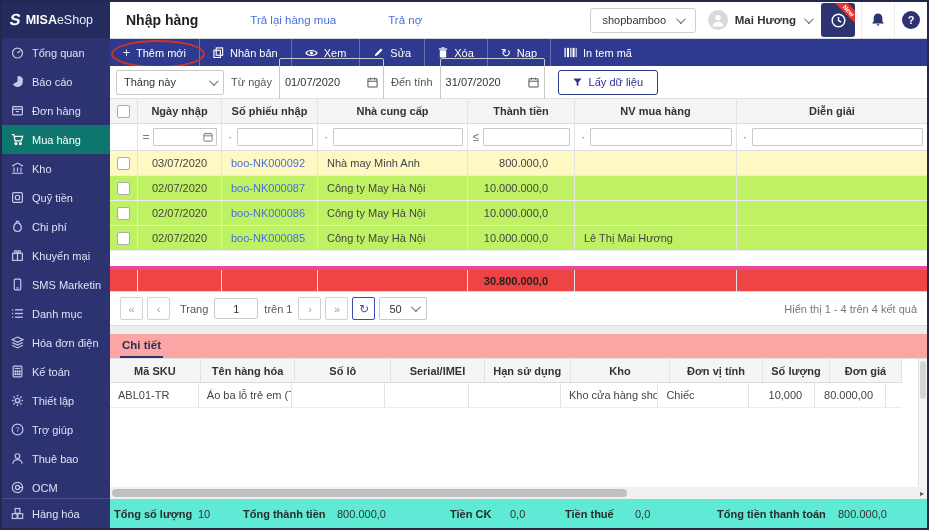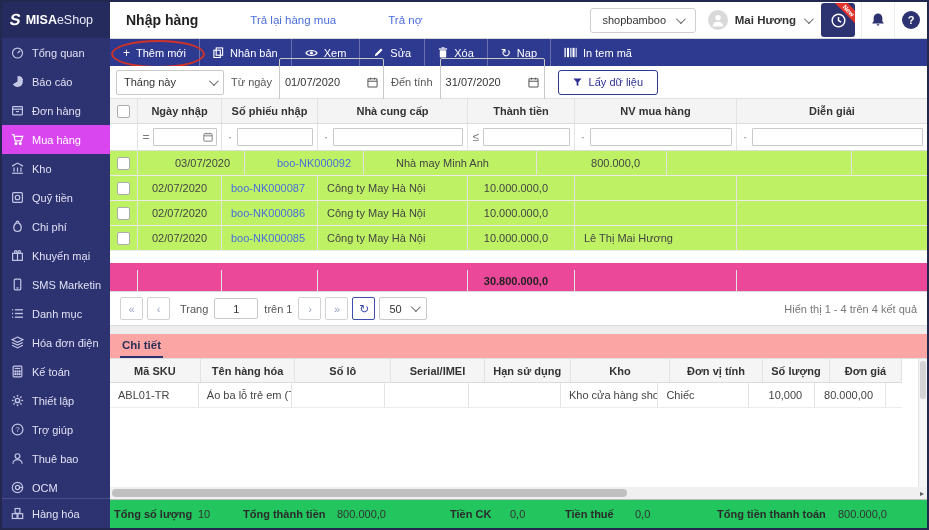--- a/index.html
+++ b/index.html
@@ -9,21 +9,21 @@
   .sidebar{position:absolute;left:0;top:0;bottom:0;width:108px;background:#2d3270;}
   .logo{height:36px;background:#262b5e;display:flex;align-items:center;padding:0 8px;gap:5px;}
   .logo .mark{color:#fff;font-weight:bold;font-size:16px;transform:skewX(-10deg);line-height:1;}
   .logo .b{color:#fff;font-weight:bold;font-size:12.5px;}
   .logo .l{color:#e8eaf8;font-size:12.5px;font-weight:normal;}
   .menu{position:absolute;top:36px;left:0;right:0;bottom:0;}
   .mi{height:29px;display:flex;align-items:center;gap:8px;padding:0 9px;color:#dfe2f4;cursor:pointer;}
   .mi .ico{width:13px;height:13px;display:flex;align-items:center;justify-content:center;color:#c3c8e6;flex:none;}
   .mi svg{display:block;}
   .mi span.lbl{white-space:nowrap;overflow:hidden;font-size:11px;}
-  .mi.active{background:#d946ef;color:#fff;}
+  .mi.active{background:#0f766e;color:#fff;}
   .mi.active .ico{color:#fff;}
   .mi.last{position:absolute;bottom:0;left:0;right:0;border-top:1px solid rgba(255,255,255,.14);}
   
   .main{position:absolute;left:108px;top:0;right:0;bottom:0;}
   .tophdr{position:absolute;top:0;left:0;right:0;height:36px;border-bottom:1px solid #d5d5d5;background:#fff;display:flex;align-items:center;}
   .title{font-size:14px;font-weight:bold;color:#1f1f1f;margin-left:16px;}
   .navtab{color:#4a6edb;font-size:11.5px;margin-left:52px;cursor:pointer;text-decoration:none;}
   .hdr-right{position:absolute;right:0;top:0;height:36px;display:flex;align-items:center;}
   .shop-sel{width:104px;height:23px;border:1px solid #cfcfcf;border-radius:3px;display:flex;align-items:center;justify-content:center;gap:10px;color:#333;cursor:pointer;}
   .chv{width:6px;height:6px;border-right:1.4px solid #666;border-bottom:1.4px solid #666;transform:rotate(45deg) translateY(-2px);display:inline-block;}
@@ -53,28 +53,28 @@
   .gc:last-child{border-right:none;}
   .gc0{width:28px;justify-content:center;}
   .gc1{width:84px;}.gc2{width:96px;}.gc3{width:150px;}.gc4{width:107px;}.gc5{width:162px;}.gc6{flex:1;}
   .g-head{height:24px;background:#f4f4f4;border-bottom:1px solid #dcdcdc;font-weight:bold;color:#333;}
   .g-head .gc{justify-content:center;}
   .g-filter{height:26px;background:#fff;border-bottom:1px solid #dcdcdc;}
   .g-filter .gc{padding:0 4px;gap:3px;justify-content:flex-start;}
   .op{color:#777;font-size:12px;flex:none;width:8px;text-align:center;}
   .finput{flex:1;height:18px;border:1px solid #c9c9c9;background:#fff;border-radius:1px;display:flex;align-items:center;justify-content:flex-end;padding:0 3px;box-sizing:border-box;color:#666;}
   .g-data{height:24px;border-bottom:1px solid #ececec;color:#444;cursor:pointer;background:#bef264;}
-  .g-data.sel{background:#bef264;gap:23px;}
+  .g-data.sel{background:#fef9c3;}
   .g-data .gc{padding:0 9px;}
   .g-data .gc0{padding:0;}
   .g-data .gc1{justify-content:center;padding:0;}
   .g-data .gc4{justify-content:flex-end;padding-right:26px;}
   .link{color:#4a6edb;}
   .g-spacer{flex:1;background:#fff;}
-  .g-total{height:21px;background:#ec4899;border-top:7px solid #ec4899;border-bottom:1px solid #d8d8d8;}
+  .g-total{height:21px;background:#ef4444;border-top:4px solid #ec4899;border-bottom:1px solid #d8d8d8;}
   .g-total .gc4{justify-content:flex-end;padding-right:26px;font-weight:bold;color:#222;}
   .cb{width:13px;height:13px;border:1px solid #ababab;border-radius:2px;background:#fff;box-sizing:border-box;}
   
   .pager{position:absolute;top:290px;left:0;right:0;height:33px;display:flex;align-items:center;padding:0 10px;box-sizing:border-box;background:#fff;}
   .pbtn{width:21px;height:21px;border:1px solid #d2d2d2;border-radius:2px;background:#fff;color:#97a0c3;display:flex;align-items:center;justify-content:center;font-size:11px;margin-right:4px;cursor:pointer;}
   .pbtn.blue{border-color:#3c4db0;color:#3c4db0;font-size:12px;}
   .plab{color:#555;margin:0 6px;}
   .pinput{width:44px;height:21px;border:1px solid #c9c9c9;border-radius:2px;text-align:center;font-size:11px;color:#333;box-sizing:border-box;font-family:inherit;}
   .psize{width:46px;height:21px;border:1px solid #c9c9c9;border-radius:2px;display:flex;align-items:center;justify-content:space-evenly;color:#333;cursor:pointer;}
   .pinfo{margin-left:auto;color:#777;}
@@ -90,21 +90,21 @@
   .d-data{height:24px;border-bottom:1px solid #ececec;color:#444;background:#fff;cursor:pointer;}
   .d-data .gc{padding:0 8px;}
   .d-data .gc.num{justify-content:flex-end;padding-right:12px;}
   .vscroll{position:absolute;top:357px;right:0;width:9px;height:128px;background:#f5f5f5;border-left:1px solid #e4e4e4;box-sizing:border-box;}
   .vthumb{position:absolute;top:2px;left:1px;width:6px;height:38px;background:#d4d4d4;border-radius:3px;}
   .hscroll{position:absolute;top:485px;left:0;right:0;height:12px;background:#f0f0f0;}
   .hthumb{position:absolute;top:2px;left:2px;width:63%;height:8px;background:#c0c0c0;border-radius:4px;}
   .harrow{position:absolute;top:0;width:10px;height:12px;color:#555;font-size:8px;display:flex;align-items:center;justify-content:center;}
   .harrow.r{right:0;}
   
-  .footerbar{position:absolute;top:497px;left:0;right:0;bottom:0;background:#22c55e;border-top:1px solid #bdbdbd;}
+  .footerbar{position:absolute;top:497px;left:0;right:0;bottom:0;background:#5eead4;border-top:1px solid #bdbdbd;}
   .fb{position:absolute;top:8px;white-space:nowrap;}
   .fb.lab{font-weight:bold;color:#2b2b2b;}
   .fb.val{color:#333;}
 </style>
 </head>
 <body>
 
 <div class="screen">
 
   <aside class="sidebar">

